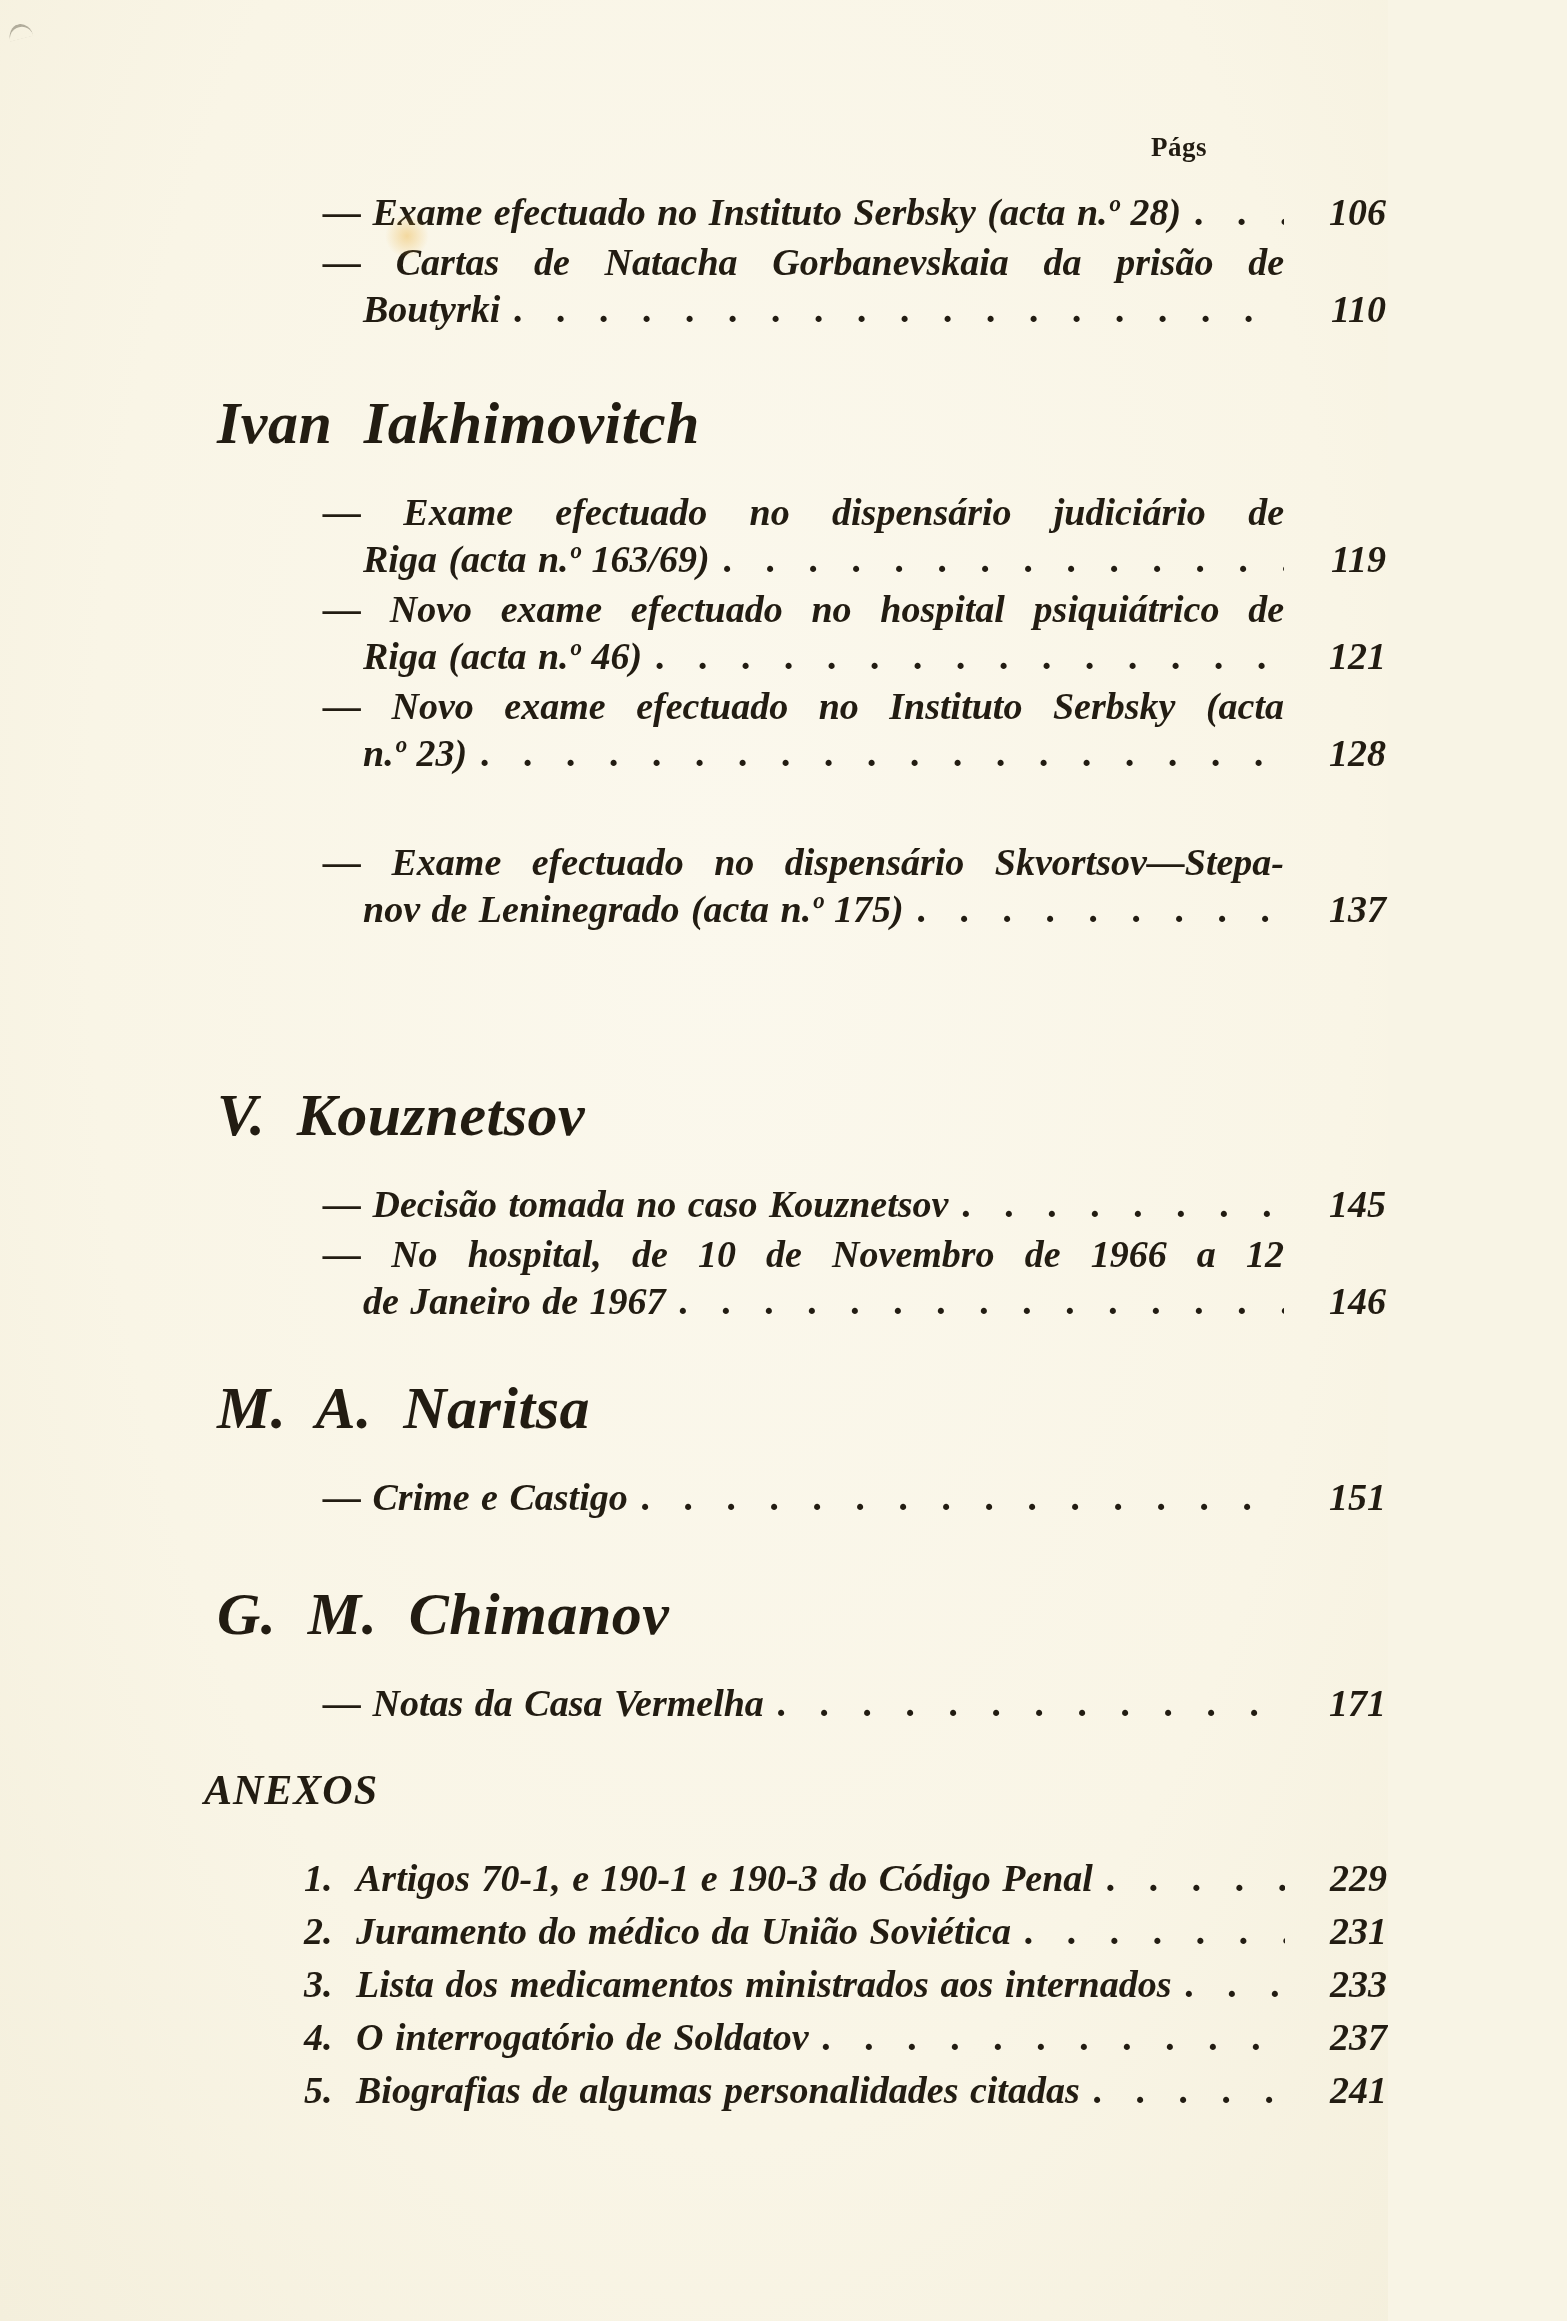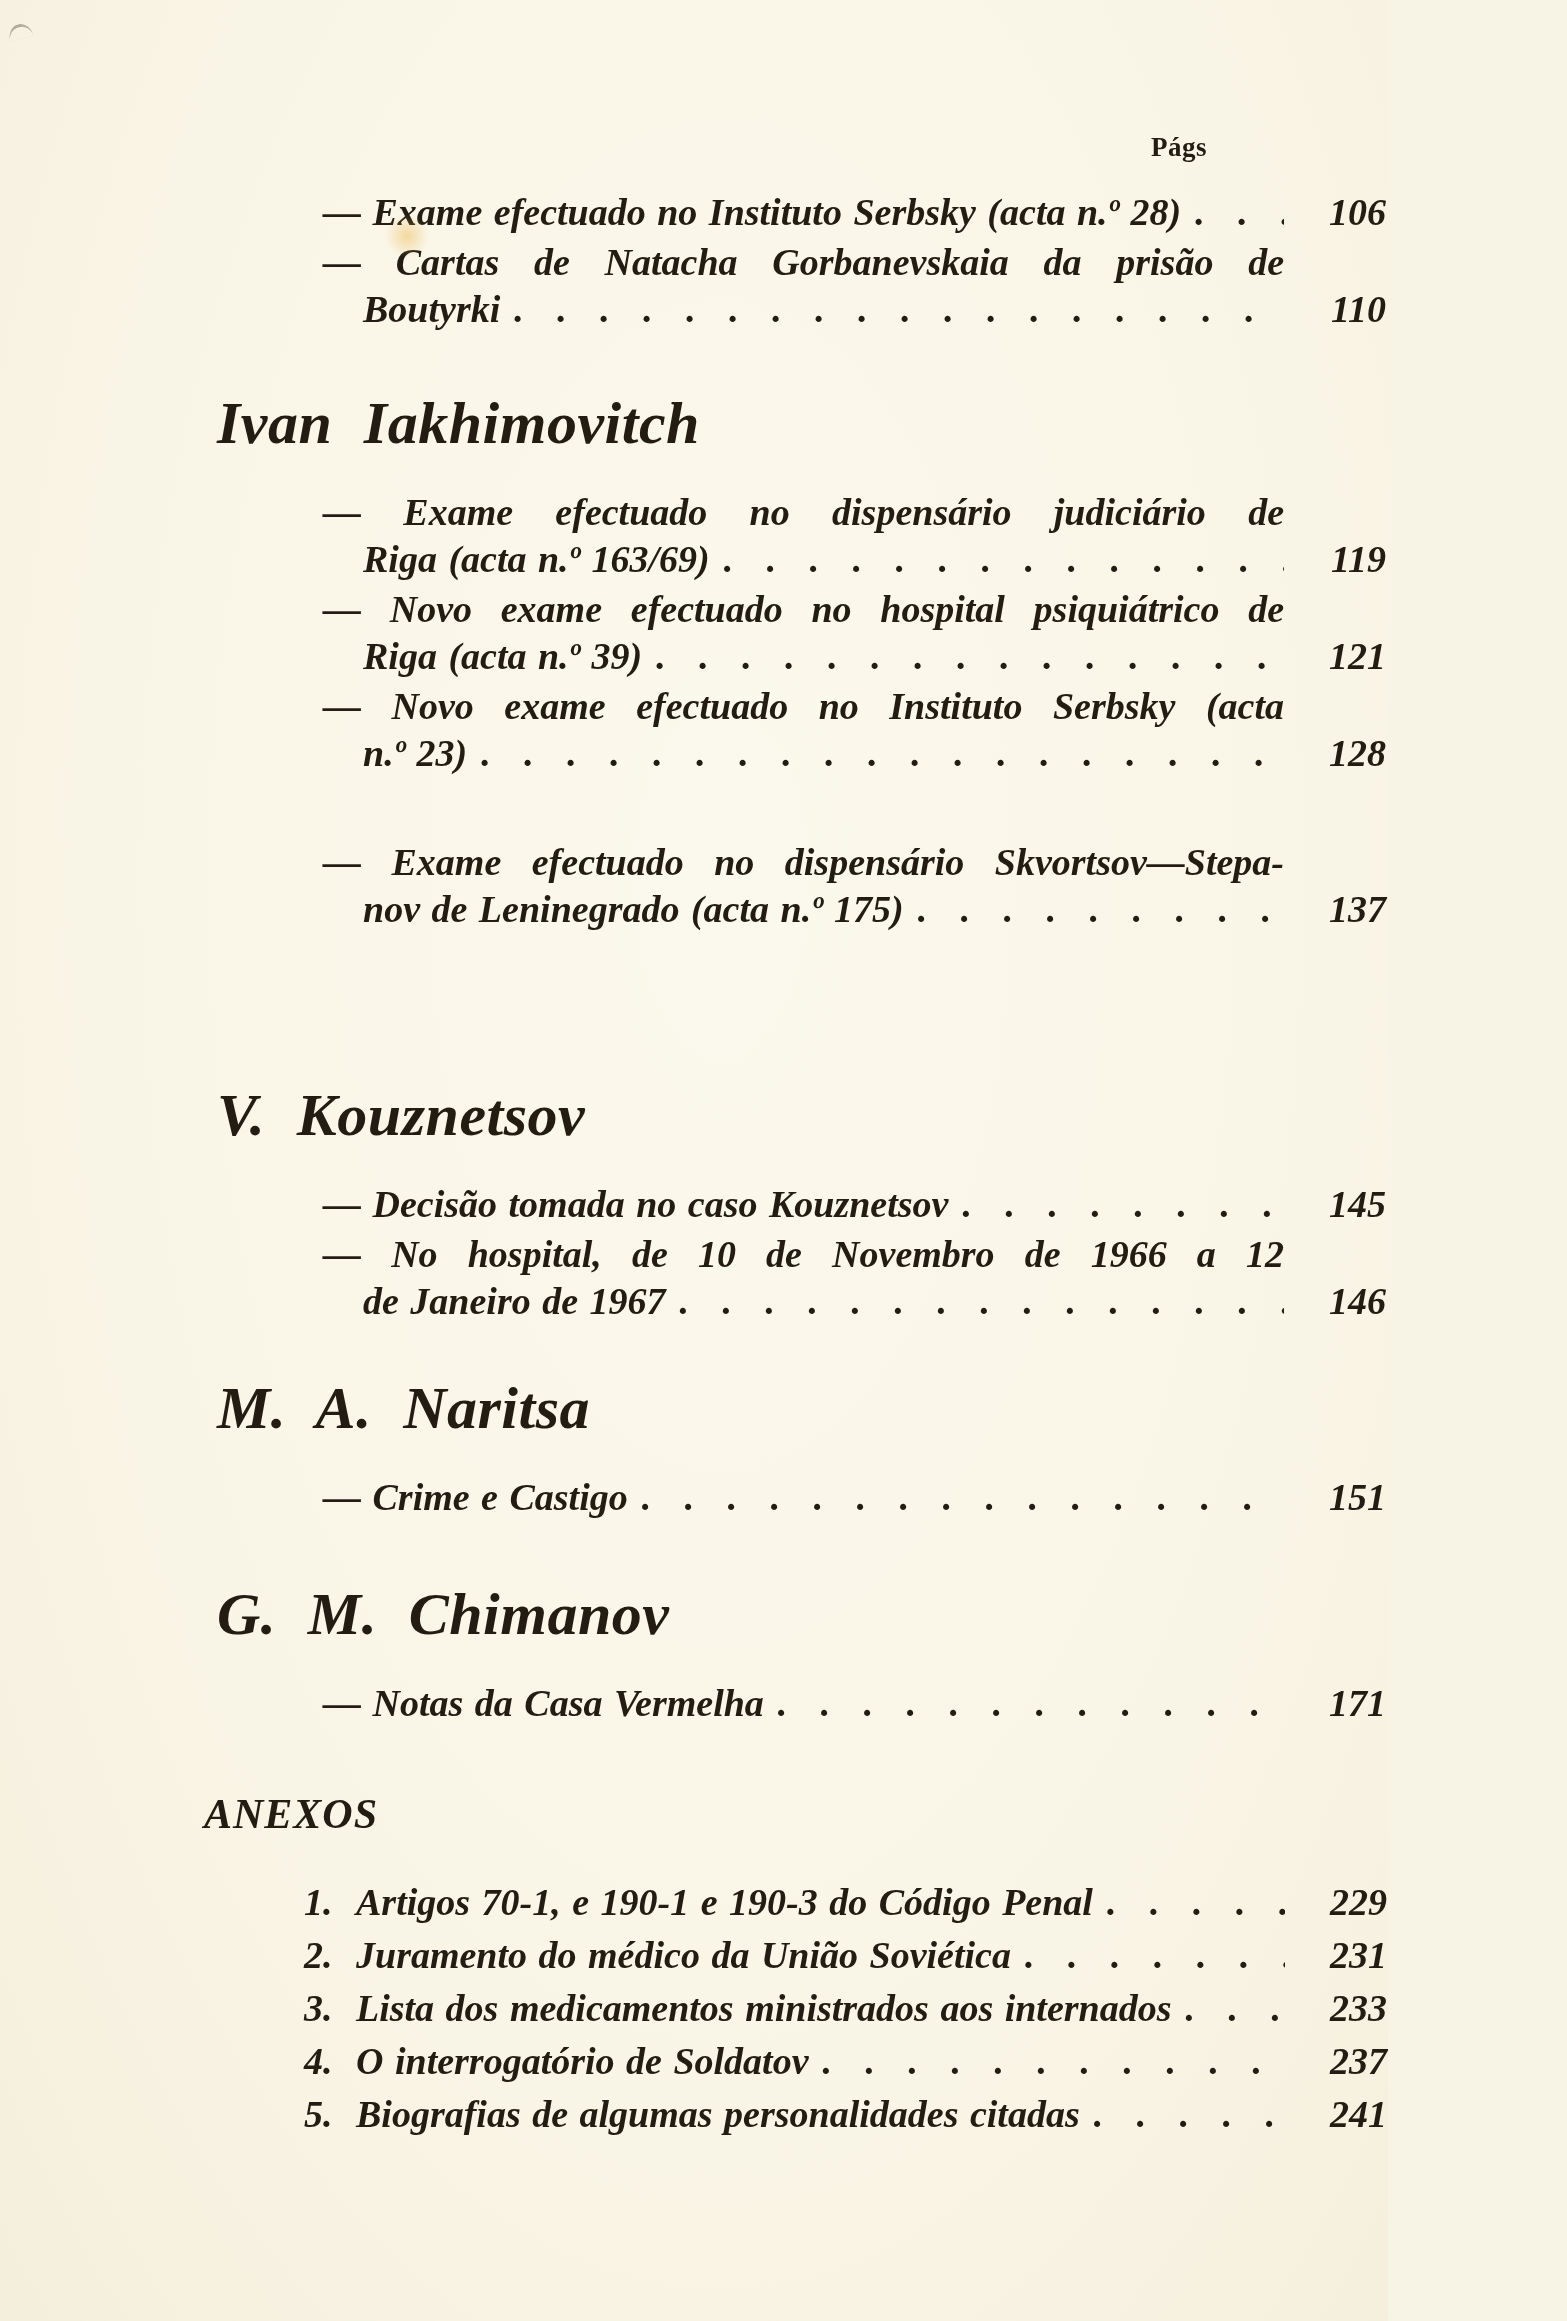--- a/index.html
+++ b/index.html
@@ -29,21 +29,21 @@
   .ln.stretch{text-align:justify;text-align-last:justify;}
   .ln.last{display:flex;align-items:baseline;}
   .txt{flex:0 0 auto;white-space:nowrap;}
   .indent{padding-left:40px;}
   .dots{
     flex:1 1 auto;min-width:0;overflow:hidden;white-space:nowrap;
     letter-spacing:11px;padding-left:14px;
   }
   .pg{flex:0 0 102px;width:102px;text-align:right;font-size:38px;line-height:47px;}
   
-  .sec.anexos{left:204px;width:1182px;margin-top:24px;}
+  .sec.anexos{left:204px;width:1182px;}
   .sec.anexos h3{
     margin:0 0 40px 0;font-size:42px;line-height:46px;letter-spacing:1px;font-weight:700;
   }
   .sec.anexos .entries{margin-left:100px;width:1083px;}
   .sec.anexos .ebody{line-height:50px;}
   .sec.anexos .pg{line-height:50px;}
   .num{flex:0 0 52px;white-space:nowrap;}
   
   .stain1{position:absolute;left:384px;top:215px;width:46px;height:42px;border-radius:50%;
     background:radial-gradient(circle,rgba(234,176,58,.42) 0%,rgba(234,176,58,0) 70%);}
@@ -95,21 +95,21 @@
                 <span class="txt indent">Riga (acta n.º 163/69)</span>
                 <span class="dots">. . . . . . . . . . . . . . . . . . . . . . . . . . . . . . . . . . . . . . . . . . . . . . . . . . . . . . . . . . . .</span>
               </div>
             </div>
             <div class="pg">119</div>
           </div>
           <div class="entry">
             <div class="ebody">
               <div class="ln stretch">— Novo exame efectuado no hospital psiquiátrico de</div>
               <div class="ln last">
-                <span class="txt indent">Riga (acta n.º 39)</span>
+                <span class="txt indent">Riga (acta n.º 46)</span>
                 <span class="dots">. . . . . . . . . . . . . . . . . . . . . . . . . . . . . . . . . . . . . . . . . . . . . . . . . . . . . . . . . . . .</span>
               </div>
             </div>
             <div class="pg">121</div>
           </div>
           <div class="entry">
             <div class="ebody">
               <div class="ln stretch">— Novo exame efectuado no Instituto Serbsky (acta</div>
               <div class="ln last">
                 <span class="txt indent">n.º 23)</span>

